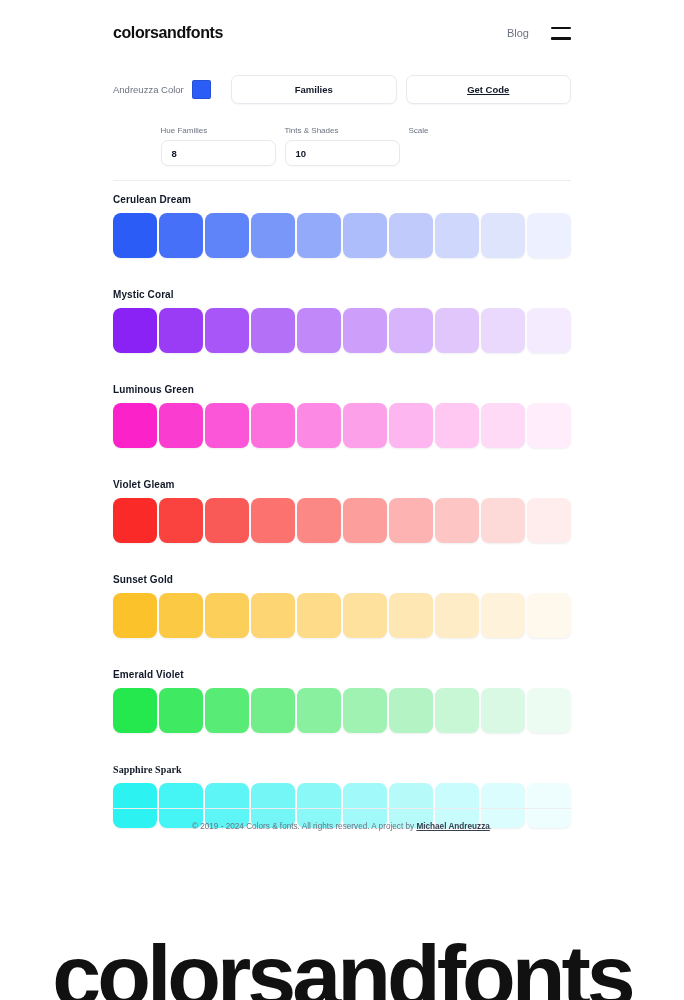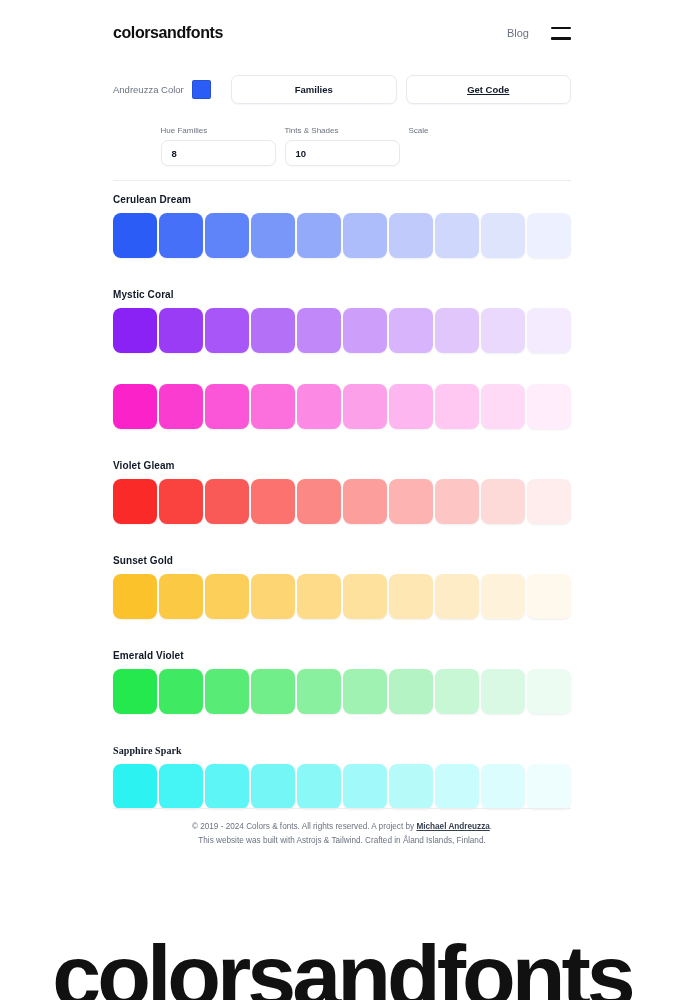--- a/index.html
+++ b/index.html
@@ -179,20 +179,21 @@
           <div class="swatch" title="#B570F8" style="background: rgb(181, 112, 248);"></div>
           <div class="swatch" title="#C188FA" style="background: rgb(193, 136, 250);"></div>
           <div class="swatch" title="#CD9FFB" style="background: rgb(205, 159, 251);"></div>
           <div class="swatch" title="#D8B4FC" style="background: rgb(216, 180, 252);"></div>
           <div class="swatch" title="#E1C6FC" style="background: rgb(225, 198, 252);"></div>
           <div class="swatch" title="#EBD8FD" style="background: rgb(235, 216, 253);"></div>
           <div class="swatch" title="#F4EBFE" style="background: rgb(244, 235, 254);"></div>
         </div>
       </div>
       <div class="palette">
+        <div class="palette-name">Luminous Green</div>
         <div class="swatch-row">
           <div class="swatch" title="#FA22C8" style="background: rgb(250, 34, 200);"></div>
           <div class="swatch" title="#FB3CD0" style="background: rgb(251, 60, 208);"></div>
           <div class="swatch" title="#FB56D7" style="background: rgb(251, 86, 215);"></div>
           <div class="swatch" title="#FC70DE" style="background: rgb(252, 112, 222);"></div>
           <div class="swatch" title="#FC89E4" style="background: rgb(252, 137, 228);"></div>
           <div class="swatch" title="#FDA0EA" style="background: rgb(253, 160, 234);"></div>
           <div class="swatch" title="#FDB6EF" style="background: rgb(253, 182, 239);"></div>
           <div class="swatch" title="#FEC8F3" style="background: rgb(254, 200, 243);"></div>
           <div class="swatch" title="#FEDAF7" style="background: rgb(254, 218, 247);"></div>
@@ -260,20 +261,19 @@
         </div>
       </div>
     </div>
 
   <div class="divider" id="divider-bottom"></div>
 
   <div class="footer">
     <p>
       <span>© 2019 - 2024 Colors &amp; fonts. All rights reserved. A project by </span><a href="#">Michael Andreuzza</a><span>.</span>
     </p>
-    <p>This website was built with Astrojs &amp; Tailwind. Crafted in Åland Islands, Finland.</p>
   </div>
 
   <div class="wordmark">
     <span>colorsandfonts</span>
   </div>
 
 </div>
 
 </body></html>

